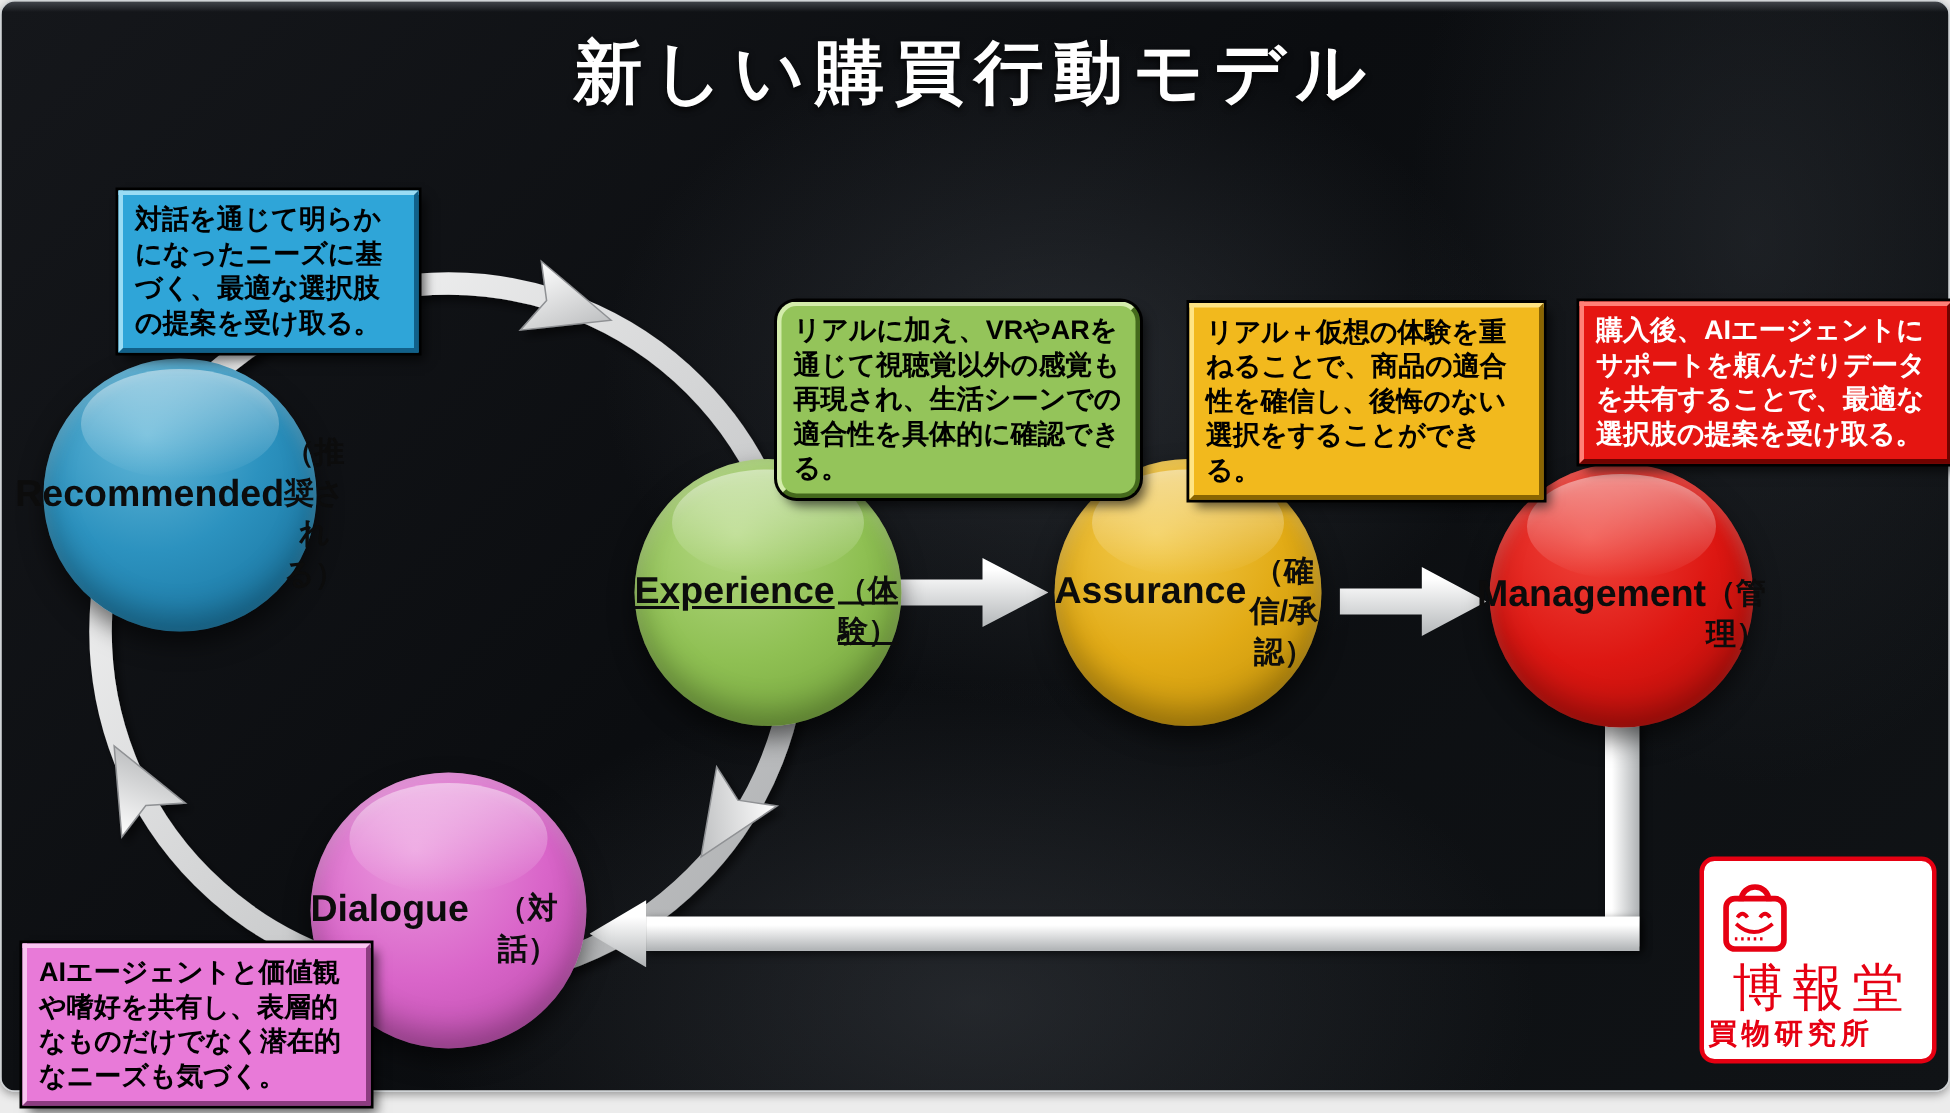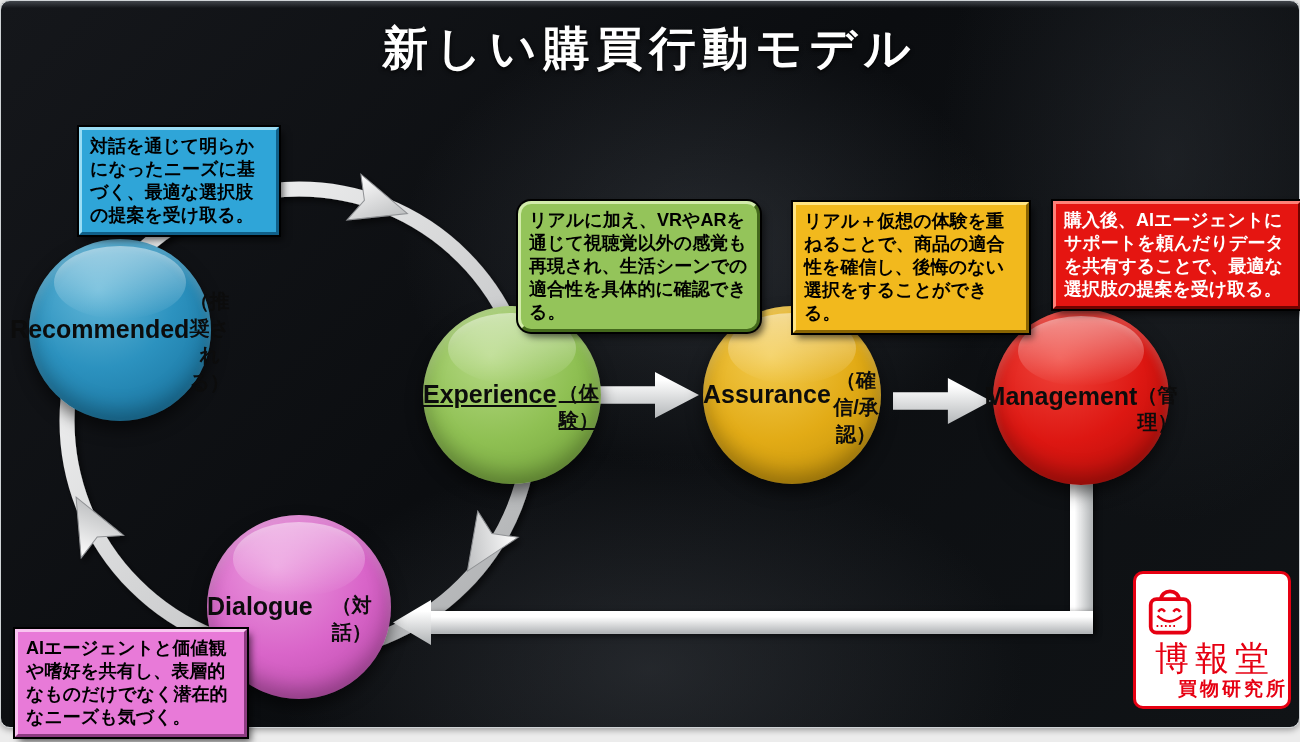--- a/index.html
+++ b/index.html
@@ -50,21 +50,21 @@
   .vbar{background:linear-gradient(90deg,#ffffff 20%,#b3b6b8 95%);}
   .hbar{background:linear-gradient(180deg,#ffffff 25%,#b3b6b8 95%);}
   .lhead{position:absolute;background:linear-gradient(180deg,#ffffff 25%,#b3b6b8 95%);
         clip-path:polygon(0 50%,100% 0,100% 100%);filter:drop-shadow(2px 2px 3px rgba(0,0,0,.6));}
   
   .logo{position:absolute;left:1132px;top:570px;width:158px;height:138px;background:#fff;
         border:3px solid #e60012;border-radius:10px;box-sizing:border-box;}
   .logo .romaji{position:absolute;left:64px;top:11px;color:#e60012;font-weight:bold;font-size:16px;line-height:1.08;}
   .logo .jamain{position:absolute;left:0;top:62px;width:100%;text-align:center;color:#e60012;
         font-weight:normal;font-size:34px;letter-spacing:6px;text-indent:6px;}
-  .logo .jasub{position:absolute;left:0;top:102px;width:100%;text-align:right;color:#e60012;
+  .logo .jasub{position:absolute;left:0;top:102px;width:100%;text-align:left;color:#e60012;
         font-weight:bold;font-size:19px;letter-spacing:3px;text-indent:3px;}
   .logo svg{position:absolute;left:9px;top:10px;}
 </style>
 </head>
 <body>
 
 <div class="stage">
   <div class="slide">
 
     <svg class="ring" width="1300" height="742" viewBox="0 0 1300 742">

